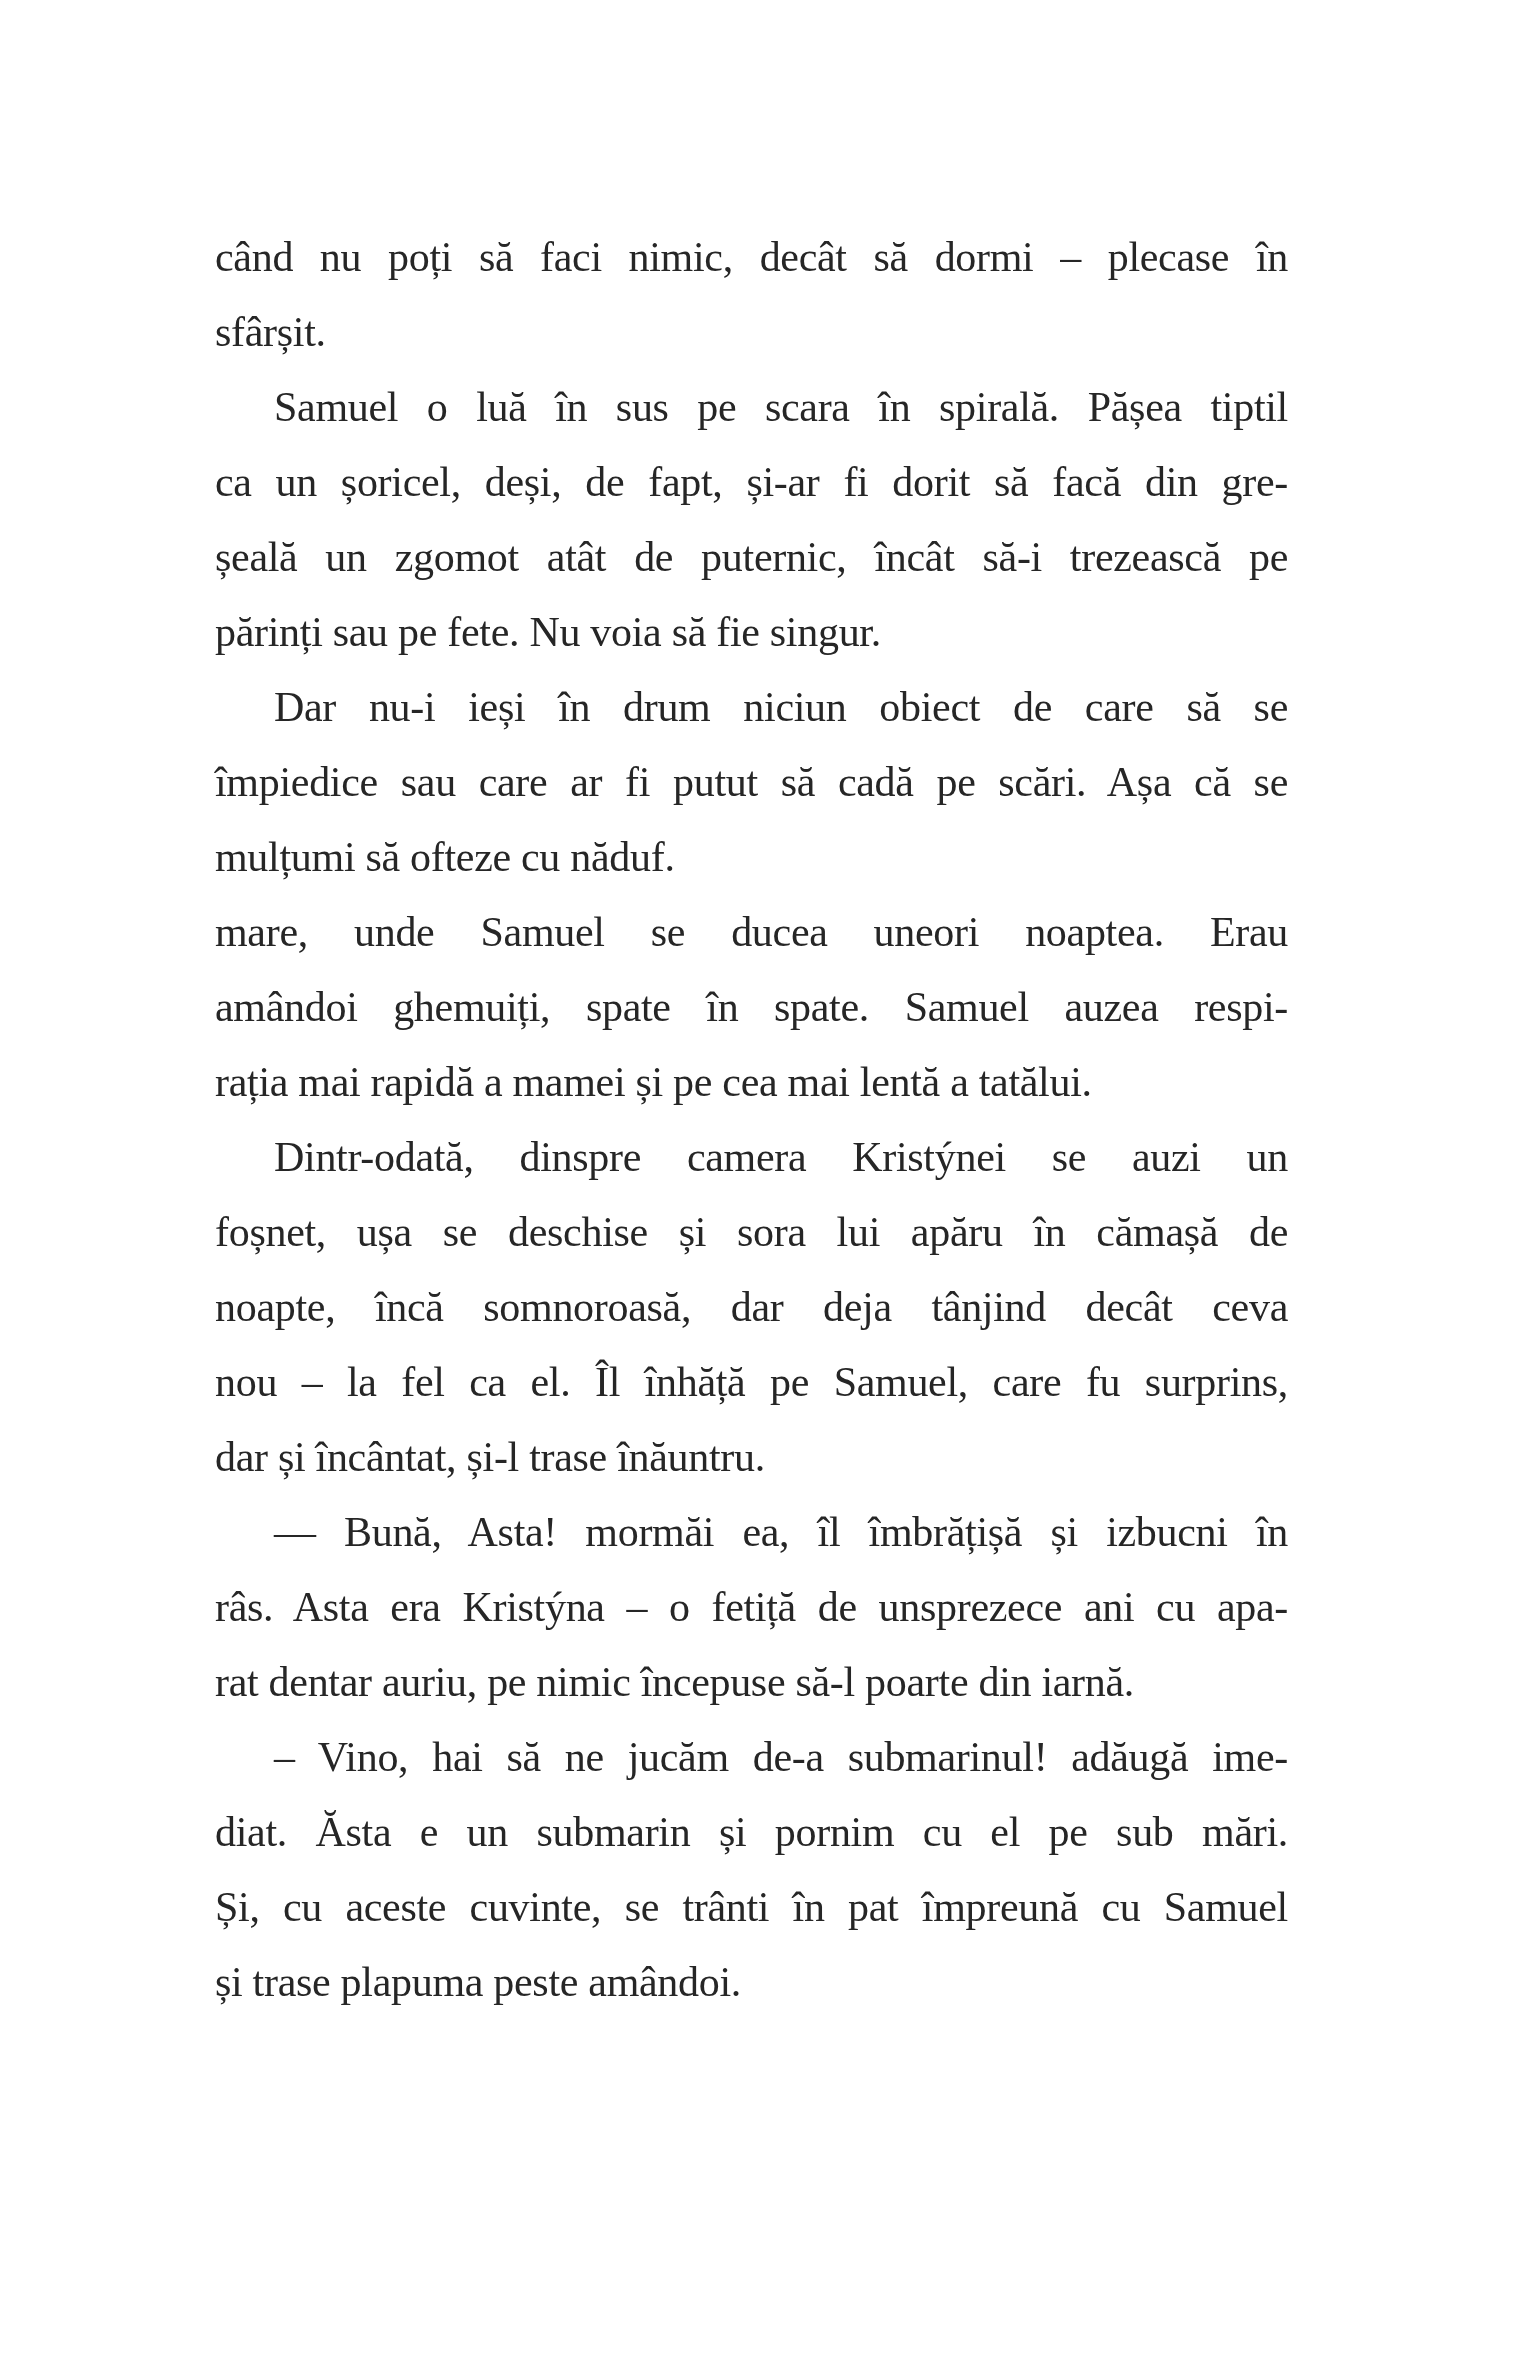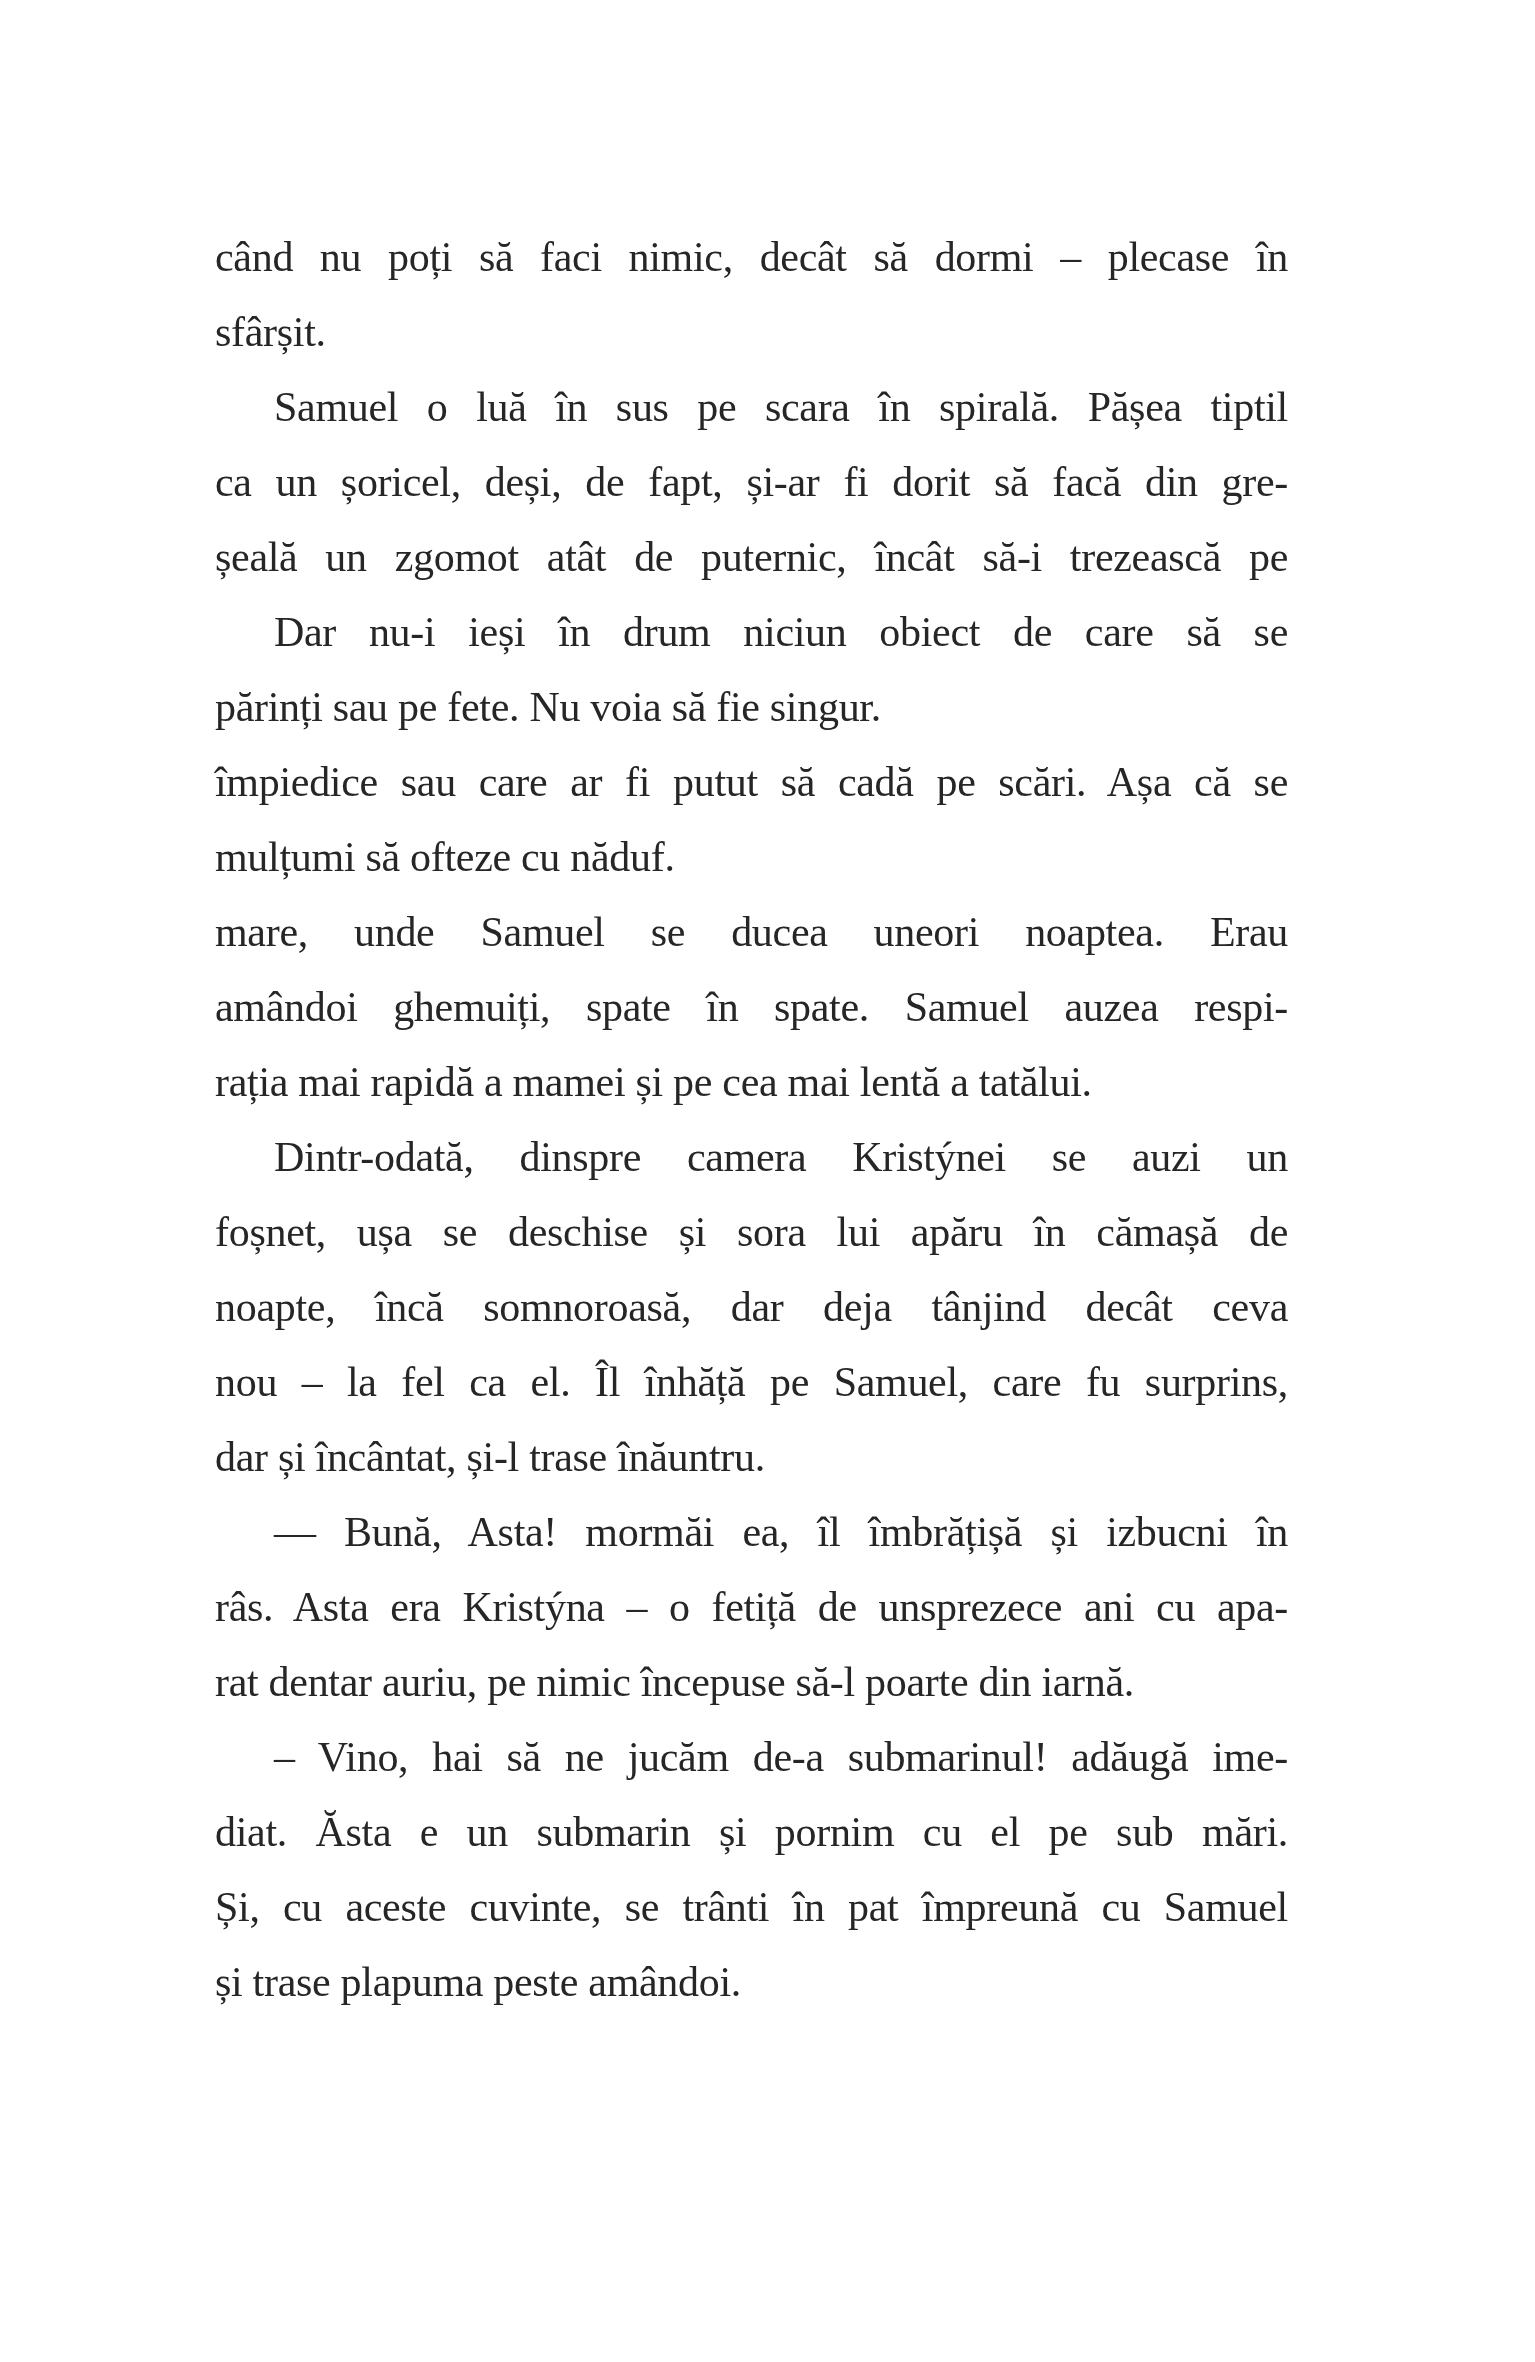--- a/index.html
+++ b/index.html
@@ -52,22 +52,22 @@
 </head>
 <body>
 
 <div class="page">
   <div class="textblock">
     <div class="line">când nu poți să faci nimic, decât să dormi – plecase în</div>
     <div class="line end">sfârșit.</div>
     <div class="line indent">Samuel o luă în sus pe scara în spirală. Pășea tiptil</div>
     <div class="line">ca un șoricel, deși, de fapt, și-ar fi dorit să facă din gre-</div>
     <div class="line">șeală un zgomot atât de puternic, încât să-i trezească pe</div>
+    <div class="line end">părinți sau pe fete. Nu voia să fie singur.</div>
     <div class="line indent">Dar nu-i ieși în drum niciun obiect de care să se</div>
-    <div class="line end">părinți sau pe fete. Nu voia să fie singur.</div>
     <div class="line">împiedice sau care ar fi putut să cadă pe scări. Așa că se</div>
     <div class="line end">mulțumi să ofteze cu năduf.</div>
     <div class="line">mare, unde Samuel se ducea uneori noaptea. Erau</div>
     <div class="line">amândoi ghemuiți, spate în spate. Samuel auzea respi-</div>
     <div class="line end">rația mai rapidă a mamei și pe cea mai lentă a tatălui.</div>
     <div class="line indent">Dintr-odată, dinspre camera Kristýnei se auzi un</div>
     <div class="line">foșnet, ușa se deschise și sora lui apăru în cămașă de</div>
     <div class="line">noapte, încă somnoroasă, dar deja tânjind decât ceva</div>
     <div class="line">nou – la fel ca el. Îl înhăță pe Samuel, care fu surprins,</div>
     <div class="line end">dar și încântat, și-l trase înăuntru.</div>

